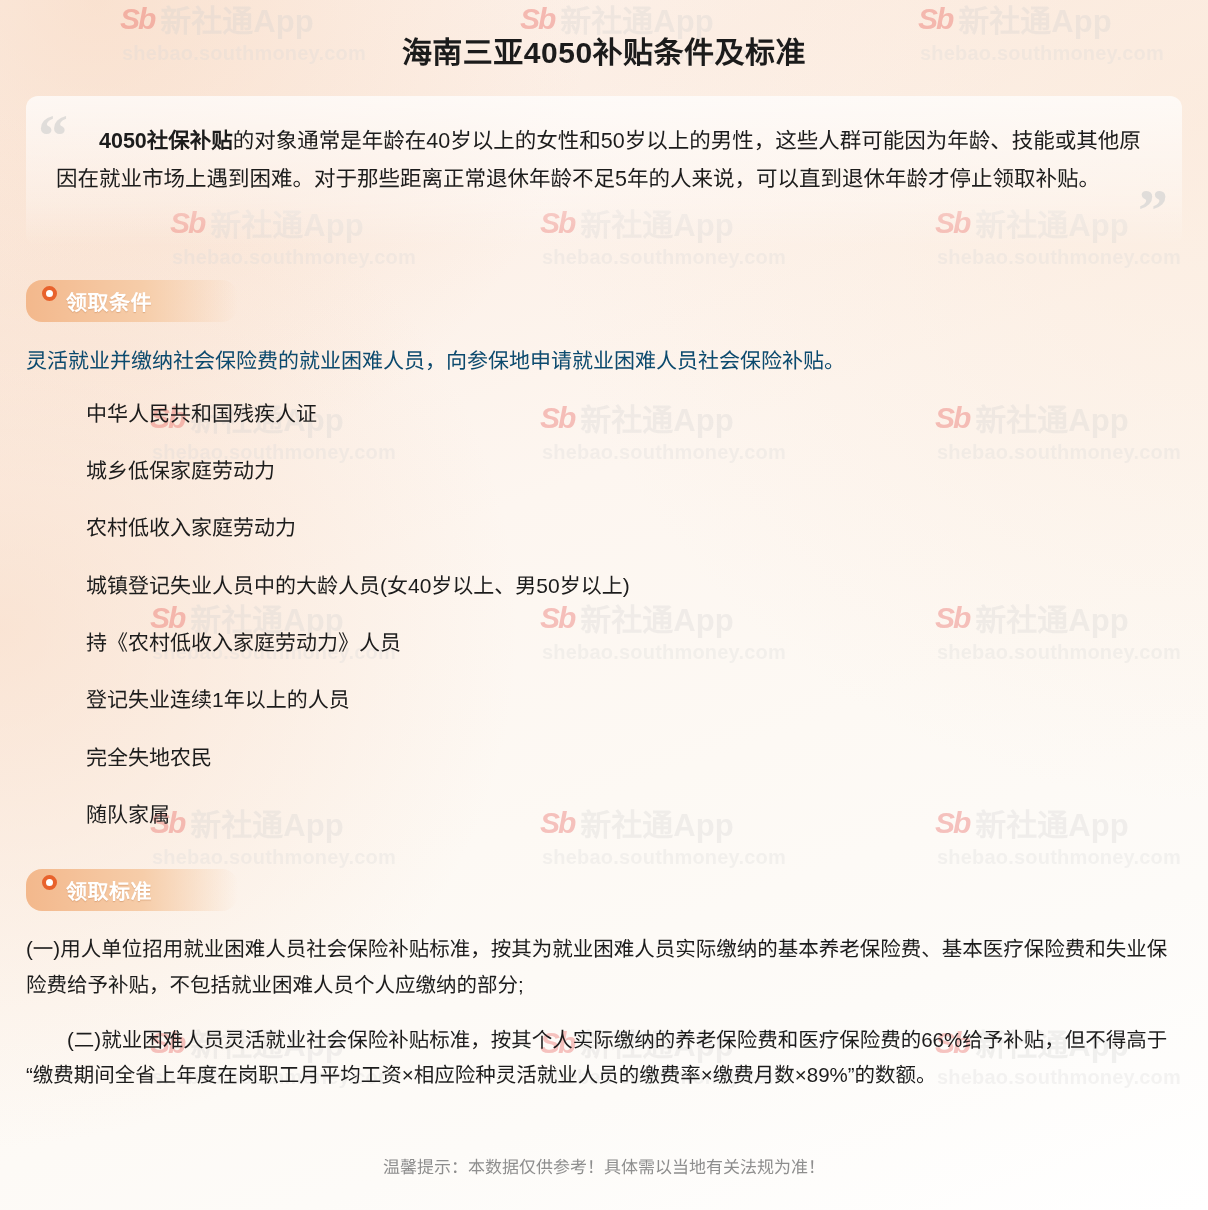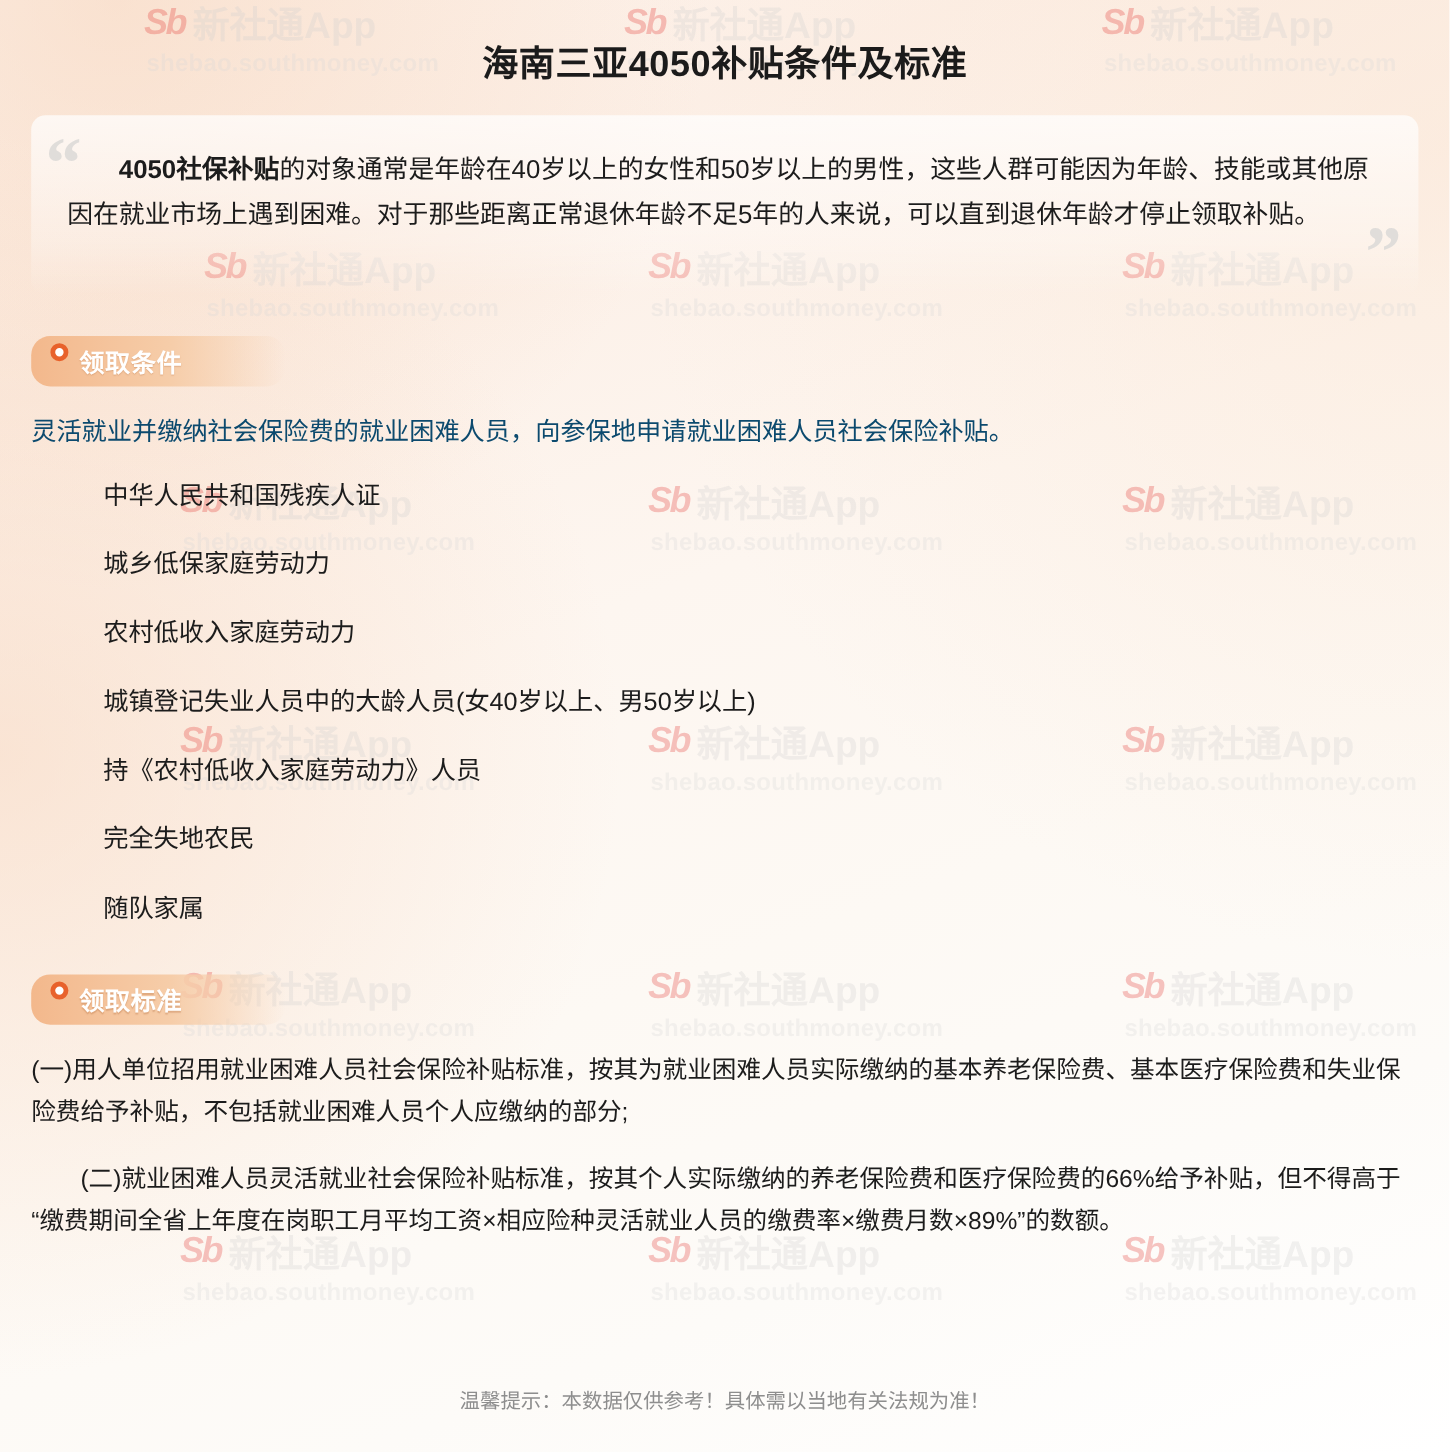--- a/index.html
+++ b/index.html
@@ -285,20 +285,21 @@
       <span class="sec-dot"></span>
       <span class="sec-title">领取条件</span>
     </div>
     <p class="lead">灵活就业并缴纳社会保险费的就业困难人员，向参保地申请就业困难人员社会保险补贴。</p>
     <ul class="bullet-list">
       <li>中华人民共和国残疾人证</li>
       <li>城乡低保家庭劳动力</li>
       <li>农村低收入家庭劳动力</li>
       <li>城镇登记失业人员中的大龄人员(女40岁以上、男50岁以上)</li>
       <li>持《农村低收入家庭劳动力》人员</li>
+      <li>登记失业连续1年以上的人员</li>
       <li>完全失地农民</li>
       <li>随队家属</li>
     </ul>
   </div>
 
   <div class="section" style="margin-top:40px;">
     <div class="sec-head">
       <span class="sec-dot"></span>
       <span class="sec-title">领取标准</span>
     </div>

